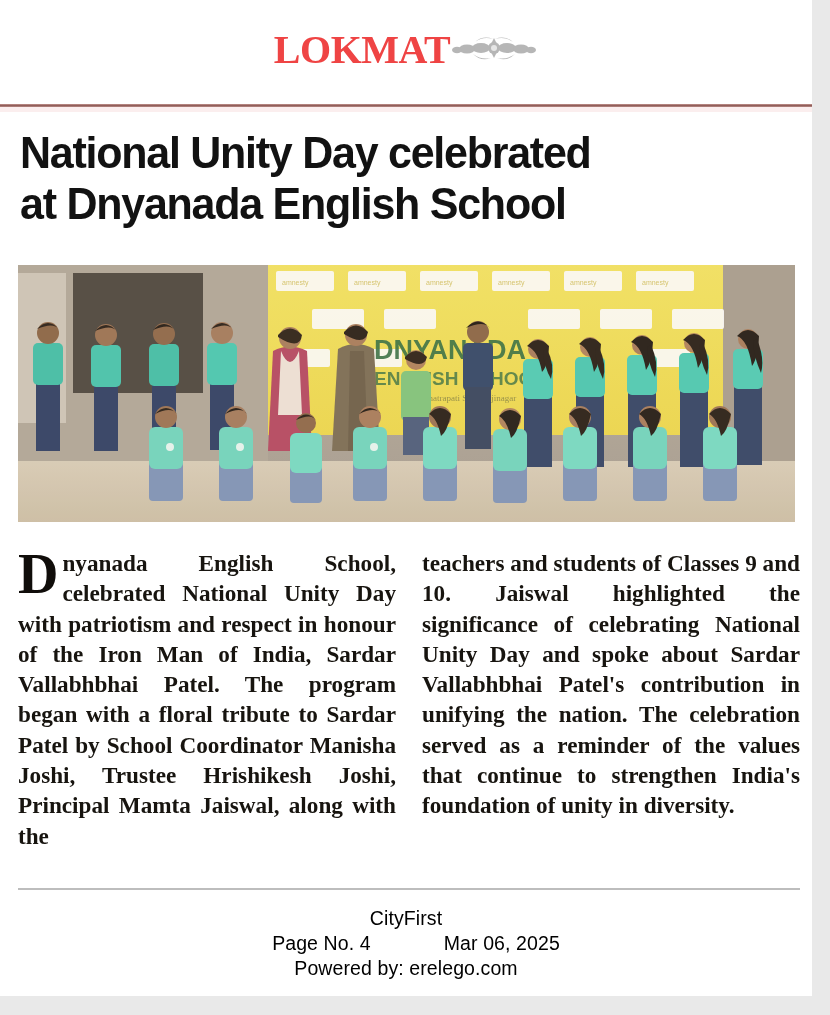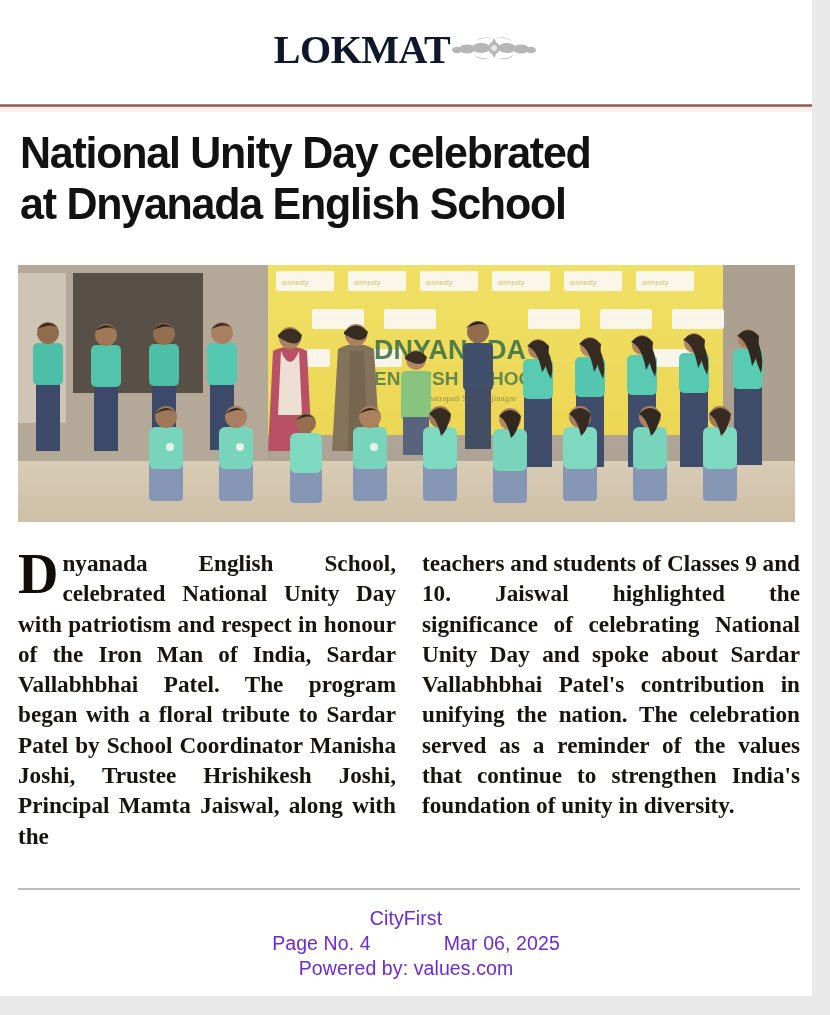--- a/index.html
+++ b/index.html
@@ -27,21 +27,21 @@
   .masthead{
     position:absolute;left:0;top:0;width:812px;height:100px;
     display:flex;align-items:center;justify-content:center;
   }
   .mast-inner{display:flex;align-items:center;justify-content:center;}
   .mast-word{
     font-family:"Liberation Serif", serif;
     font-weight:bold;
     font-size:40px;
     letter-spacing:-0.5px;
-    color:#0f172a;
+    color:#ef4444;
     line-height:1;
   }
   .mast-orn{
     width:86px;height:34px;margin:0 1px;
     display:flex;align-items:center;justify-content:center;
     opacity:.62;
   }
   .rule-top{
     position:absolute;left:0;top:104px;width:812px;height:3px;
     background:linear-gradient(to bottom,#c99a96 0%,#8d5a55 45%,#b98b87 100%);
@@ -104,21 +104,21 @@
     background:#bdbdbd;
   }
 
   
   .footer{
     position:absolute;left:0;top:906px;width:812px;
     text-align:center;
     font-family:"Liberation Sans", sans-serif;
     font-size:19.5px;
     line-height:25px;
-    color:#6d28d9;
+    color:#000000;
     letter-spacing:.1px;
   }
   .footer .line2 span{display:inline-block;margin-left:20px;}
   .footer .gap{width:22px;}
 </style>
 </head>
 <body>
 
 <div class="page">
 
@@ -375,19 +375,19 @@
   </div>
   <div class="rule-bottom"></div>
 
   <div class="footer">
     <div>CityFirst</div>
     <div class="line2">
       <span>Page No. 4</span>
       <span class="gap"></span>
       <span>Mar 06, 2025</span>
     </div>
-    <div>Powered by: values.com</div>
+    <div>Powered by: erelego.com</div>
   </div>
 
 </div>
 
 <div class="edge-right"></div>
 <div class="edge-bottom"></div>
 
 </body></html>

